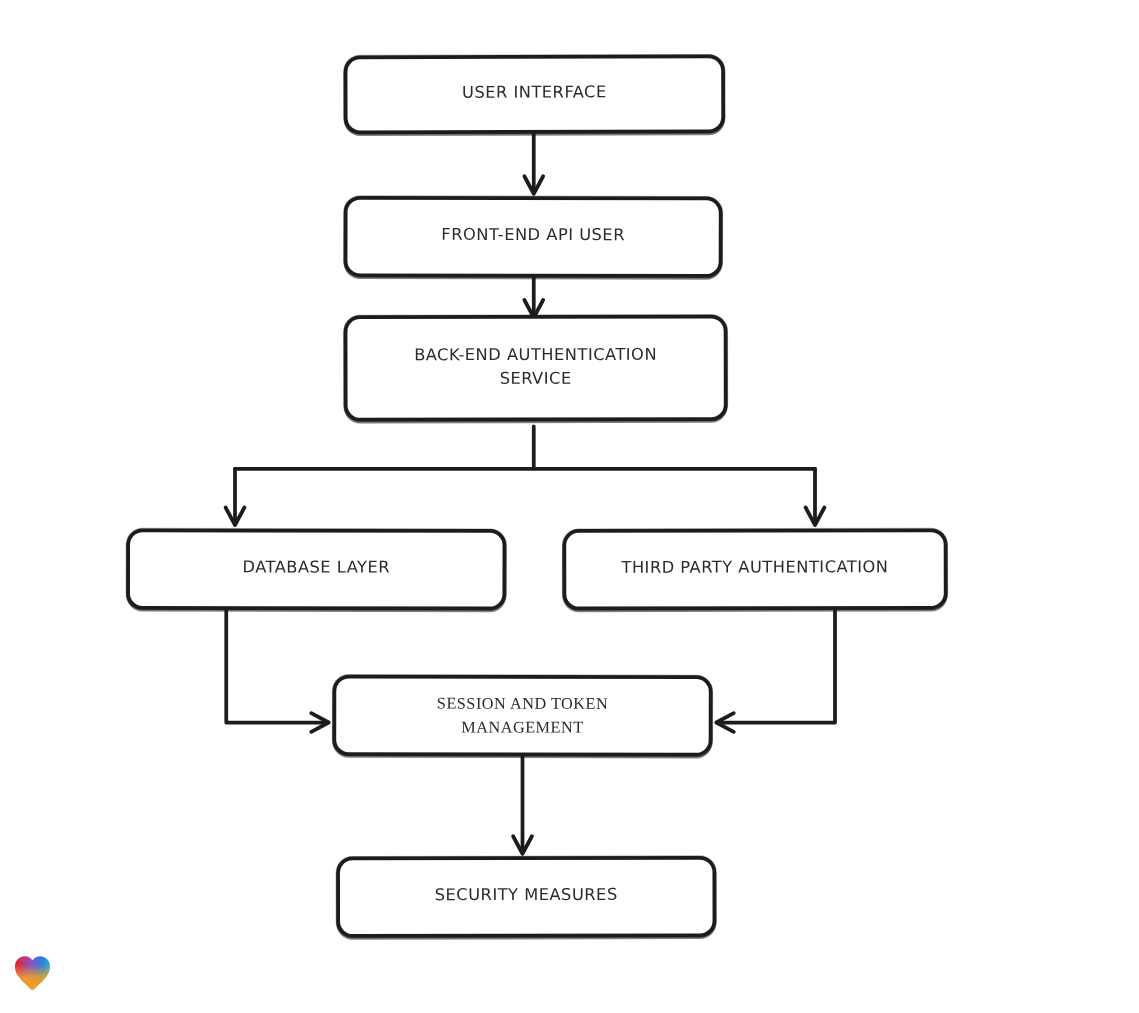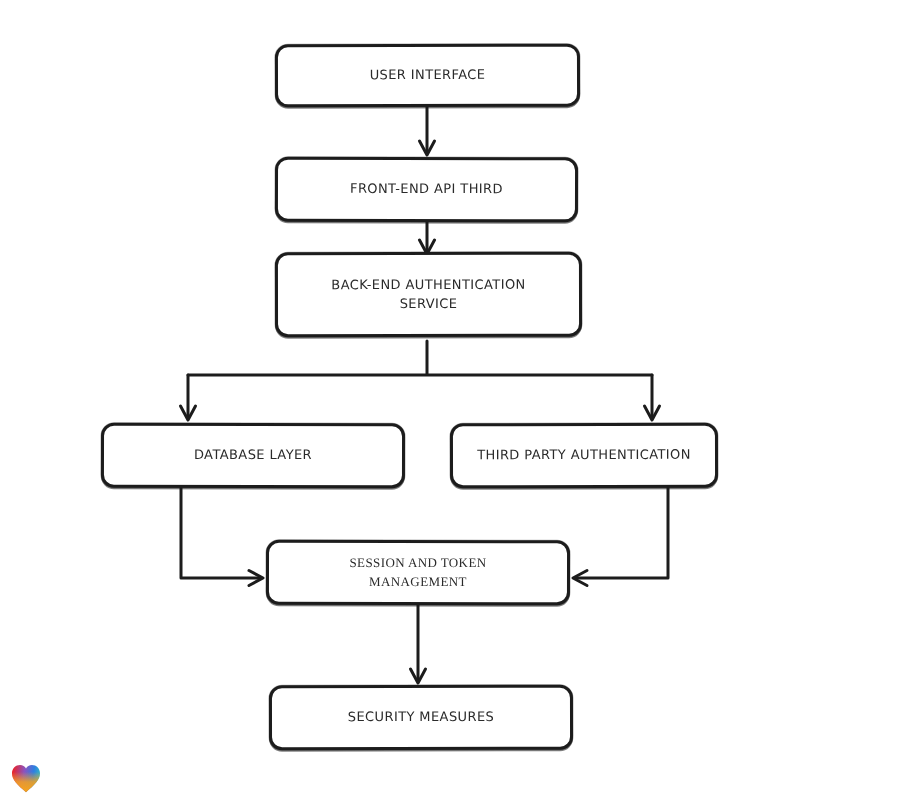--- a/index.html
+++ b/index.html
@@ -37,21 +37,21 @@
     line-height: 1.45;
     white-space: pre-line;
     box-shadow: 0 1.5px 0 rgba(28,28,28,0.55), 0 0 0 0.5px rgba(28,28,28,0.35);
     padding: 16px 12px;
   }
   
   .n0 { left: 275px; top: 44px;  width: 305px; height: 63px; transform: rotate(-0.15deg); }
   .n1 { left: 275px; top: 157px; width: 303px; height: 65px; transform: rotate(0.12deg); }
   .n2 { left: 275px; top: 252px; width: 307px; height: 85px; transform: rotate(-0.1deg); }
   .n3 { left: 66px;  top: 423px; width: 304px; height: 65px; transform: rotate(0.1deg); margin-left: 35px; }
-  .n4 { left: 450px; top: 423px; width: 268px; height: 65px; transform: rotate(-0.12deg); }
+  .n4 { left: 450px; top: 423px; width: 308px; height: 65px; transform: rotate(-0.12deg); }
   .n5 { left: 266px; top: 540px; width: 304px; height: 65px; transform: rotate(0.1deg); font-family: Liberation Serif, serif; }
   .n6 { left: 269px; top: 685px; width: 304px; height: 65px; transform: rotate(-0.1deg); }
   .logo {
     position: absolute;
     left: 9px;
     top: 762px;
     width: 34px;
     height: 34px;
   }
 </style>
@@ -83,21 +83,21 @@
     <path d="M587 570.5 L573 578 L587 585.5"></path>
 
     <path d="M418 605 L418 681"></path>
     <path d="M410.5 669 L418 683 L425.5 669"></path>
   </svg>
 
   <div class="node n0">
     <span>USER INTERFACE</span>
   </div>
   <div class="node n1">
-    <span>FRONT-END API THIRD</span>
+    <span>FRONT-END API USER</span>
   </div>
   <div class="node n2">
     <span>BACK-END AUTHENTICATION
 SERVICE</span>
   </div>
   <div class="node n3">
     <span>DATABASE LAYER</span>
   </div>
   <div class="node n4">
     <span>THIRD PARTY AUTHENTICATION</span>

